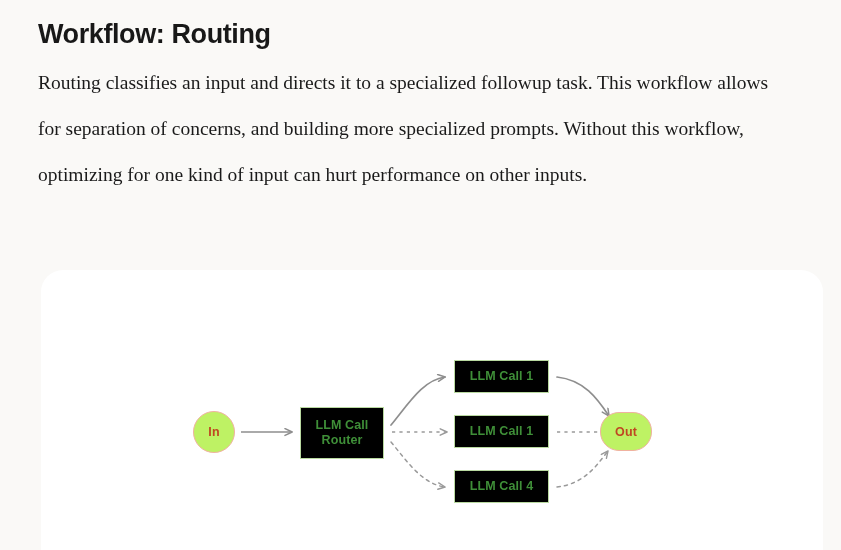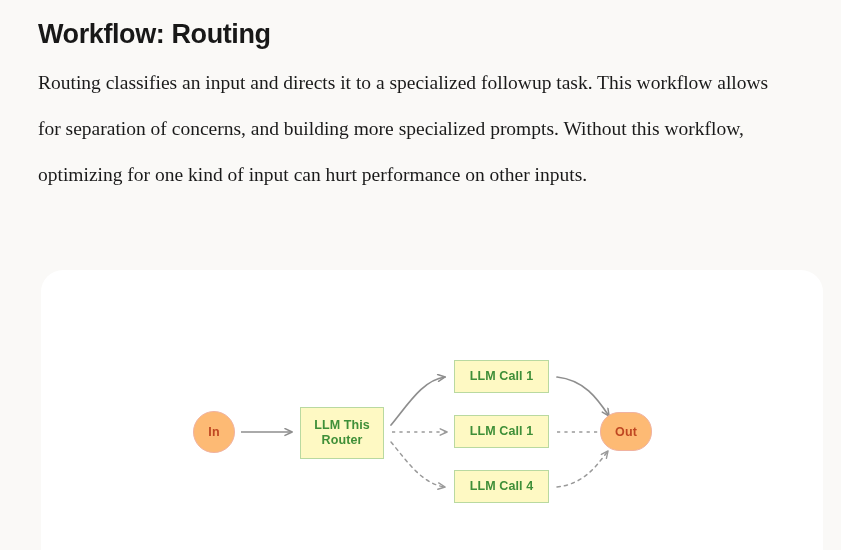--- a/index.html
+++ b/index.html
@@ -71,21 +71,21 @@
   .node {
     position: absolute;
     box-sizing: border-box;
     display: flex;
     align-items: center;
     justify-content: center;
     text-align: center;
   }
 
   .node-io {
-    background: #fdba74;
+    background: #bef264;
     border: 1.4px solid #f0b2a0;
     color: #bf4722;
     font-size: 12.5px;
     font-weight: bold;
     font-family: "Liberation Sans", sans-serif;
     letter-spacing: 0.1px;
   }
 
   .node-in {
     left: 152px;
@@ -97,21 +97,21 @@
 
   .node-out {
     left: 559px;
     top: 142px;
     width: 52px;
     height: 39px;
     border-radius: 19px;
   }
 
   .node-llm {
-    background: #fef9c3;
+    background: #000000;
     border: 1.3px solid #b9d9a0;
     color: #3f8f38;
     font-size: 12.5px;
     font-weight: bold;
     font-family: "Liberation Sans", sans-serif;
     letter-spacing: 0.1px;
     line-height: 15px;
   }
 
   .node-router {
@@ -169,21 +169,21 @@
 
         <line x1="516" y1="162" x2="571" y2="162" stroke="#9a9a9a" stroke-width="1.5" stroke-dasharray="3.2 4.2" marker-end="url(#ah-dash)"></line>
 
         <path d="M516,217 C542,214 554,198 567,181" fill="none" stroke="#9a9a9a" stroke-width="1.5" stroke-dasharray="3.2 4.2" stroke-linecap="round" marker-end="url(#ah-dash)"></path>
       </svg>
 
       <div class="node node-io node-in">In</div>
 
       <div class="node node-llm node-router">
         <span>
-          <span>LLM This</span><br>
+          <span>LLM Call</span><br>
           <span>Router</span>
         </span>
       </div>
 
       <div class="node node-llm node-call-1">LLM Call 1</div>
 
       <div class="node node-llm node-call-2">LLM Call 1</div>
 
       <div class="node node-llm node-call-3">LLM Call 4</div>
 

